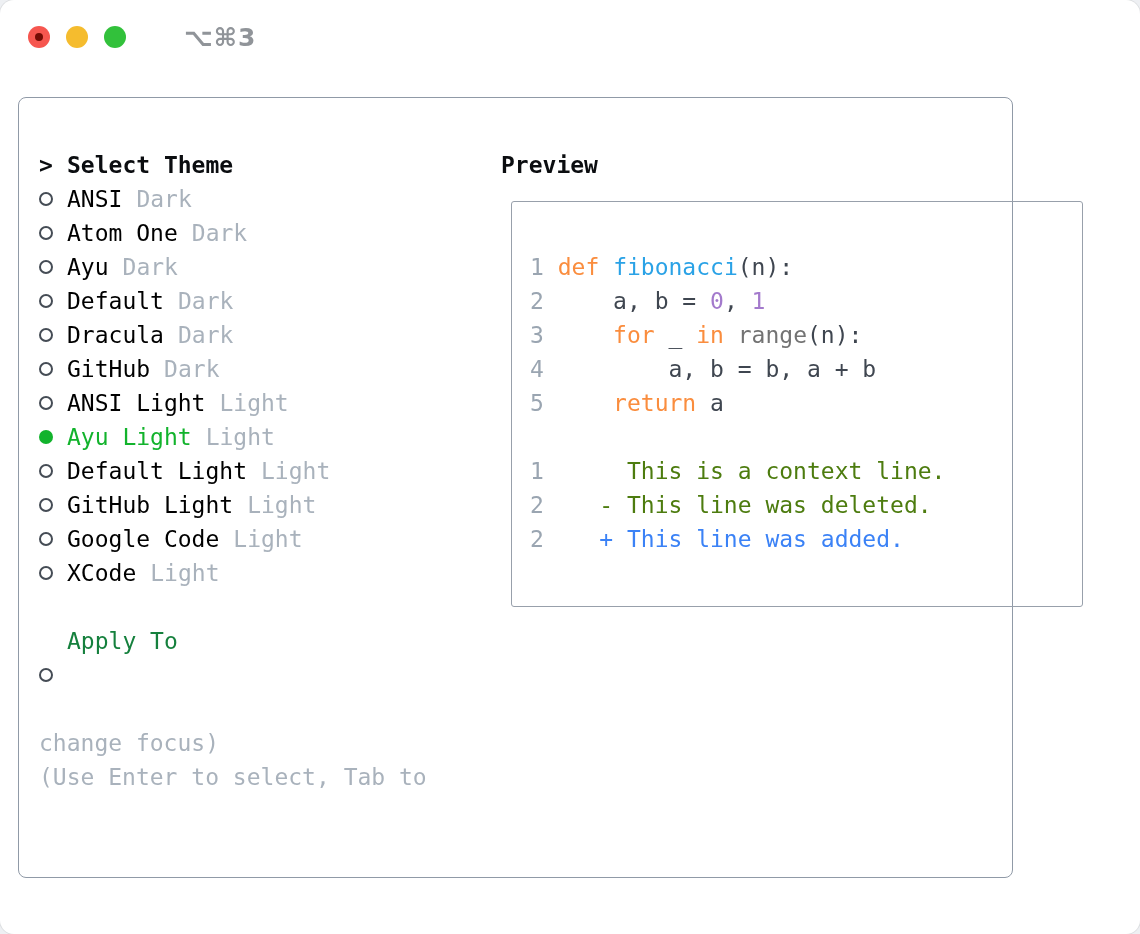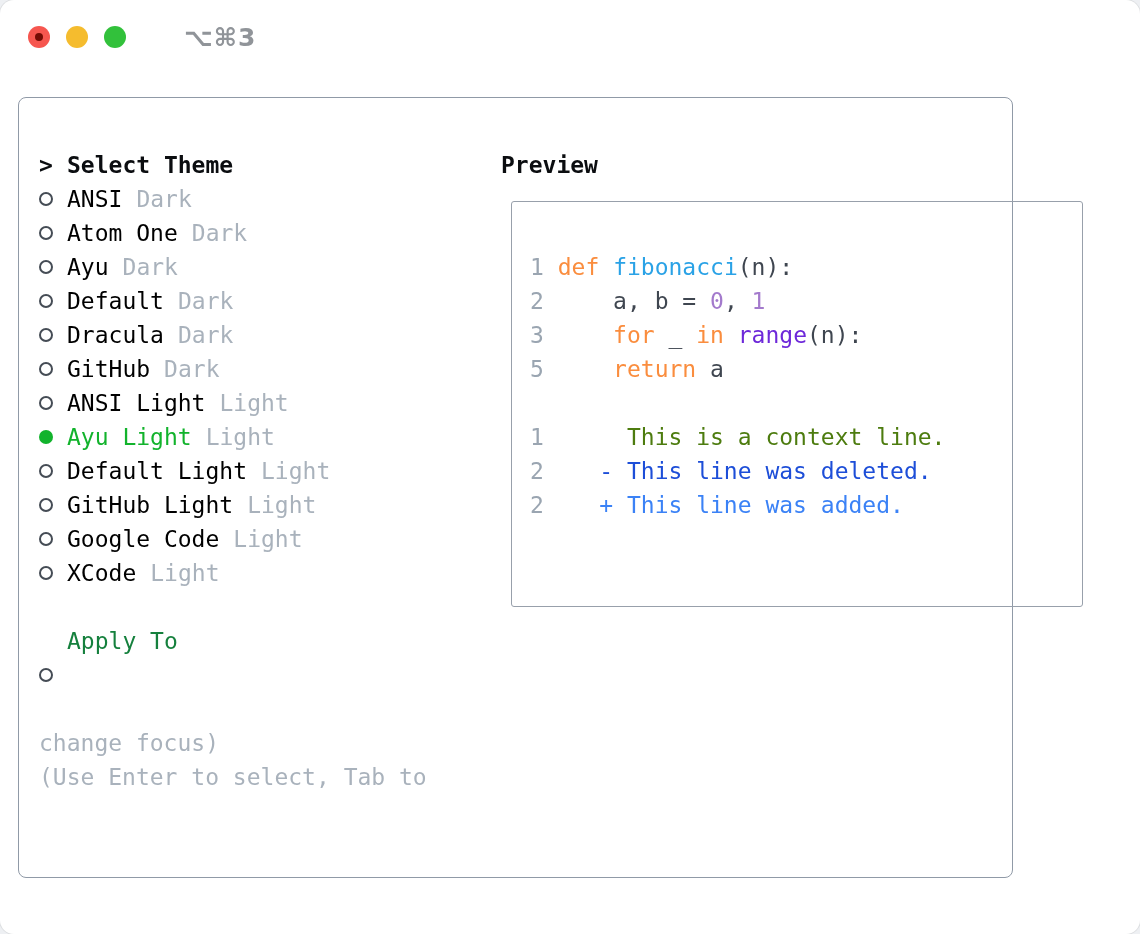--- a/index.html
+++ b/index.html
@@ -61,23 +61,23 @@
     margin-top:19px; margin-left:10px; width:572px; height:406px;
     border:1.5px solid #98a0ab; border-radius:3px;
     padding:48px 16px 0 18px; overflow:hidden;
   }
   .cline { height:34px; line-height:34px; font-size:23px; white-space:pre; }
   .ln     { color:#9aa5b1; }
   .tk-pl  { color:#3f4650; }
   .tk-kw  { color:#fa8d3e; }
   .tk-fn  { color:#2aa2e6; }
   .tk-num { color:#a37acc; }
-  .tk-call{ color:#6d28d9; }
+  .tk-call{ color:#737373; }
   .tk-ctx { color:#4d7c0f; }
-  .tk-del { color:#1d4ed8;text-align:center; }
+  .tk-del { color:#4d7c0f;text-align:center; }
   .tk-add { color:#3b82f6; }
 </style>
 </head>
 <body>
 
 <div class="window">
 
   <div class="titlebar">
     <span class="light red"></span>
     <span class="light yellow"></span>
@@ -124,20 +124,21 @@
     </div>
 
     <div class="right-col">
       <div class="row">
         <span class="hdr">Preview</span>
       </div>
       <div class="preview-box" id="preview-box">
           <div class="cline"><span class="ln">1</span><span class="tk-pl"> </span><span class="tk-kw">def</span><span class="tk-pl"> </span><span class="tk-fn">fibonacci</span><span class="tk-pl">(n):</span></div>
           <div class="cline"><span class="ln">2</span><span class="tk-pl">     a, b = </span><span class="tk-num">0</span><span class="tk-pl">, </span><span class="tk-num">1</span></div>
           <div class="cline"><span class="ln">3</span><span class="tk-pl">     </span><span class="tk-kw">for</span><span class="tk-pl"> _ </span><span class="tk-kw">in</span><span class="tk-pl"> </span><span class="tk-call">range</span><span class="tk-pl">(n):</span></div>
+          <div class="cline"><span class="ln">4</span><span class="tk-pl">         a, b = b, a + b</span></div>
           <div class="cline"><span class="ln">5</span><span class="tk-pl">     </span><span class="tk-kw">return</span><span class="tk-pl"> a</span></div>
           <div class="cline"><span class="ln"></span></div>
           <div class="cline"><span class="ln">1</span><span class="tk-ctx">      This is a context line.</span></div>
           <div class="cline"><span class="ln">2</span><span class="tk-del">    - This line was deleted.</span></div>
           <div class="cline"><span class="ln">2</span><span class="tk-add">    + This line was added.</span></div>
         </div>
     </div>
 
   </div>
 </div>

